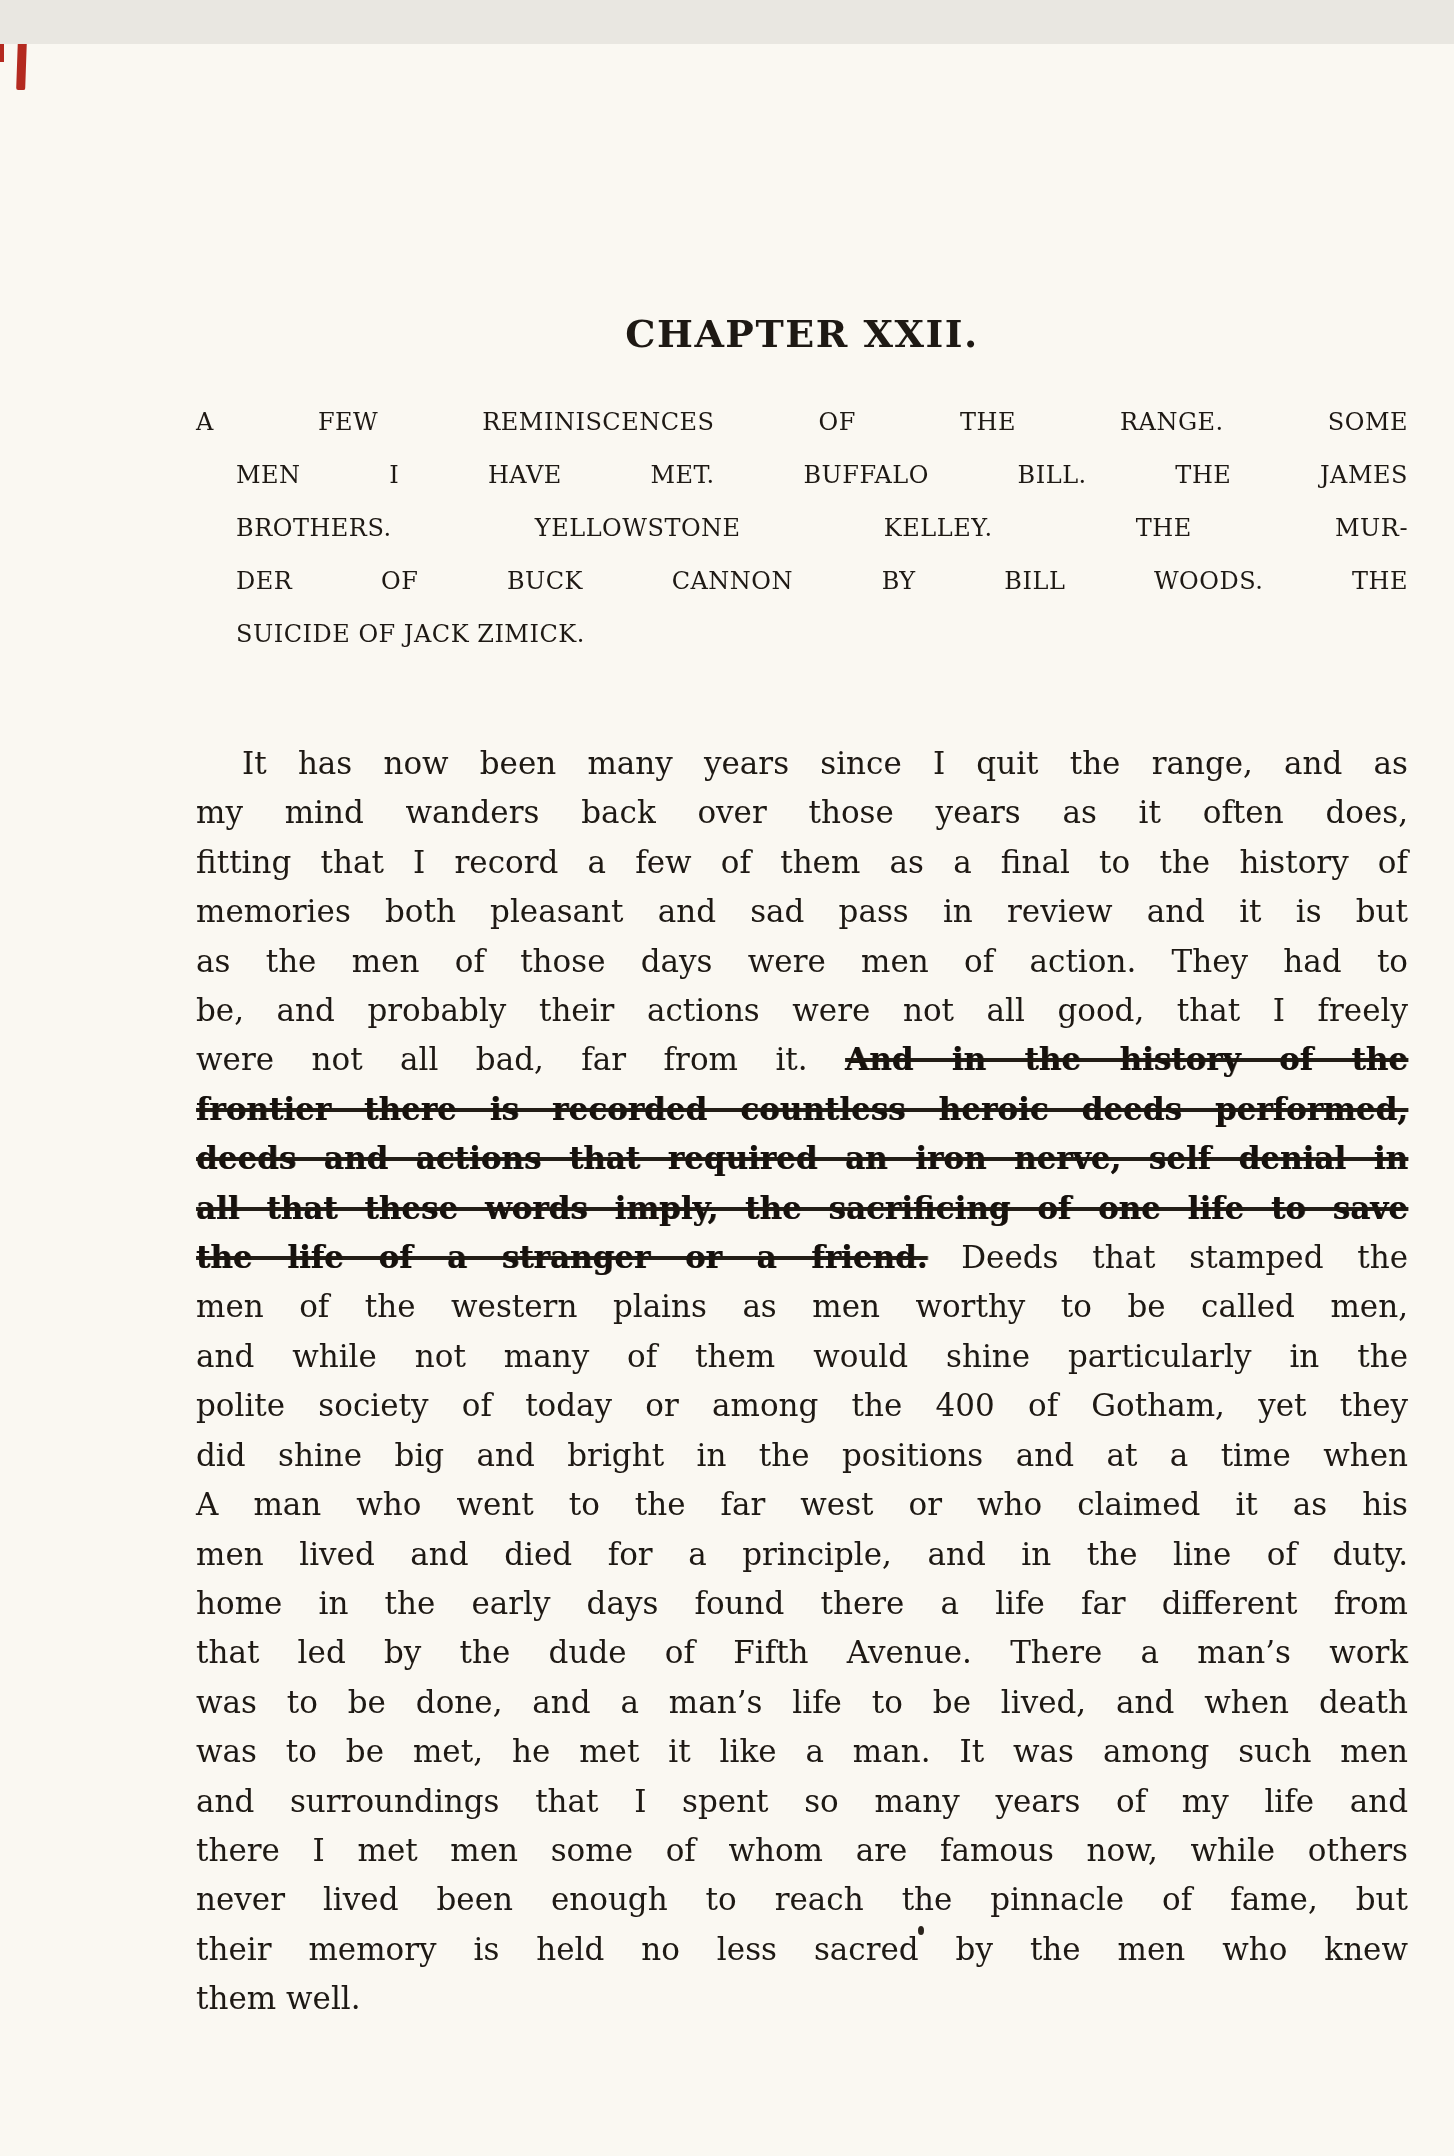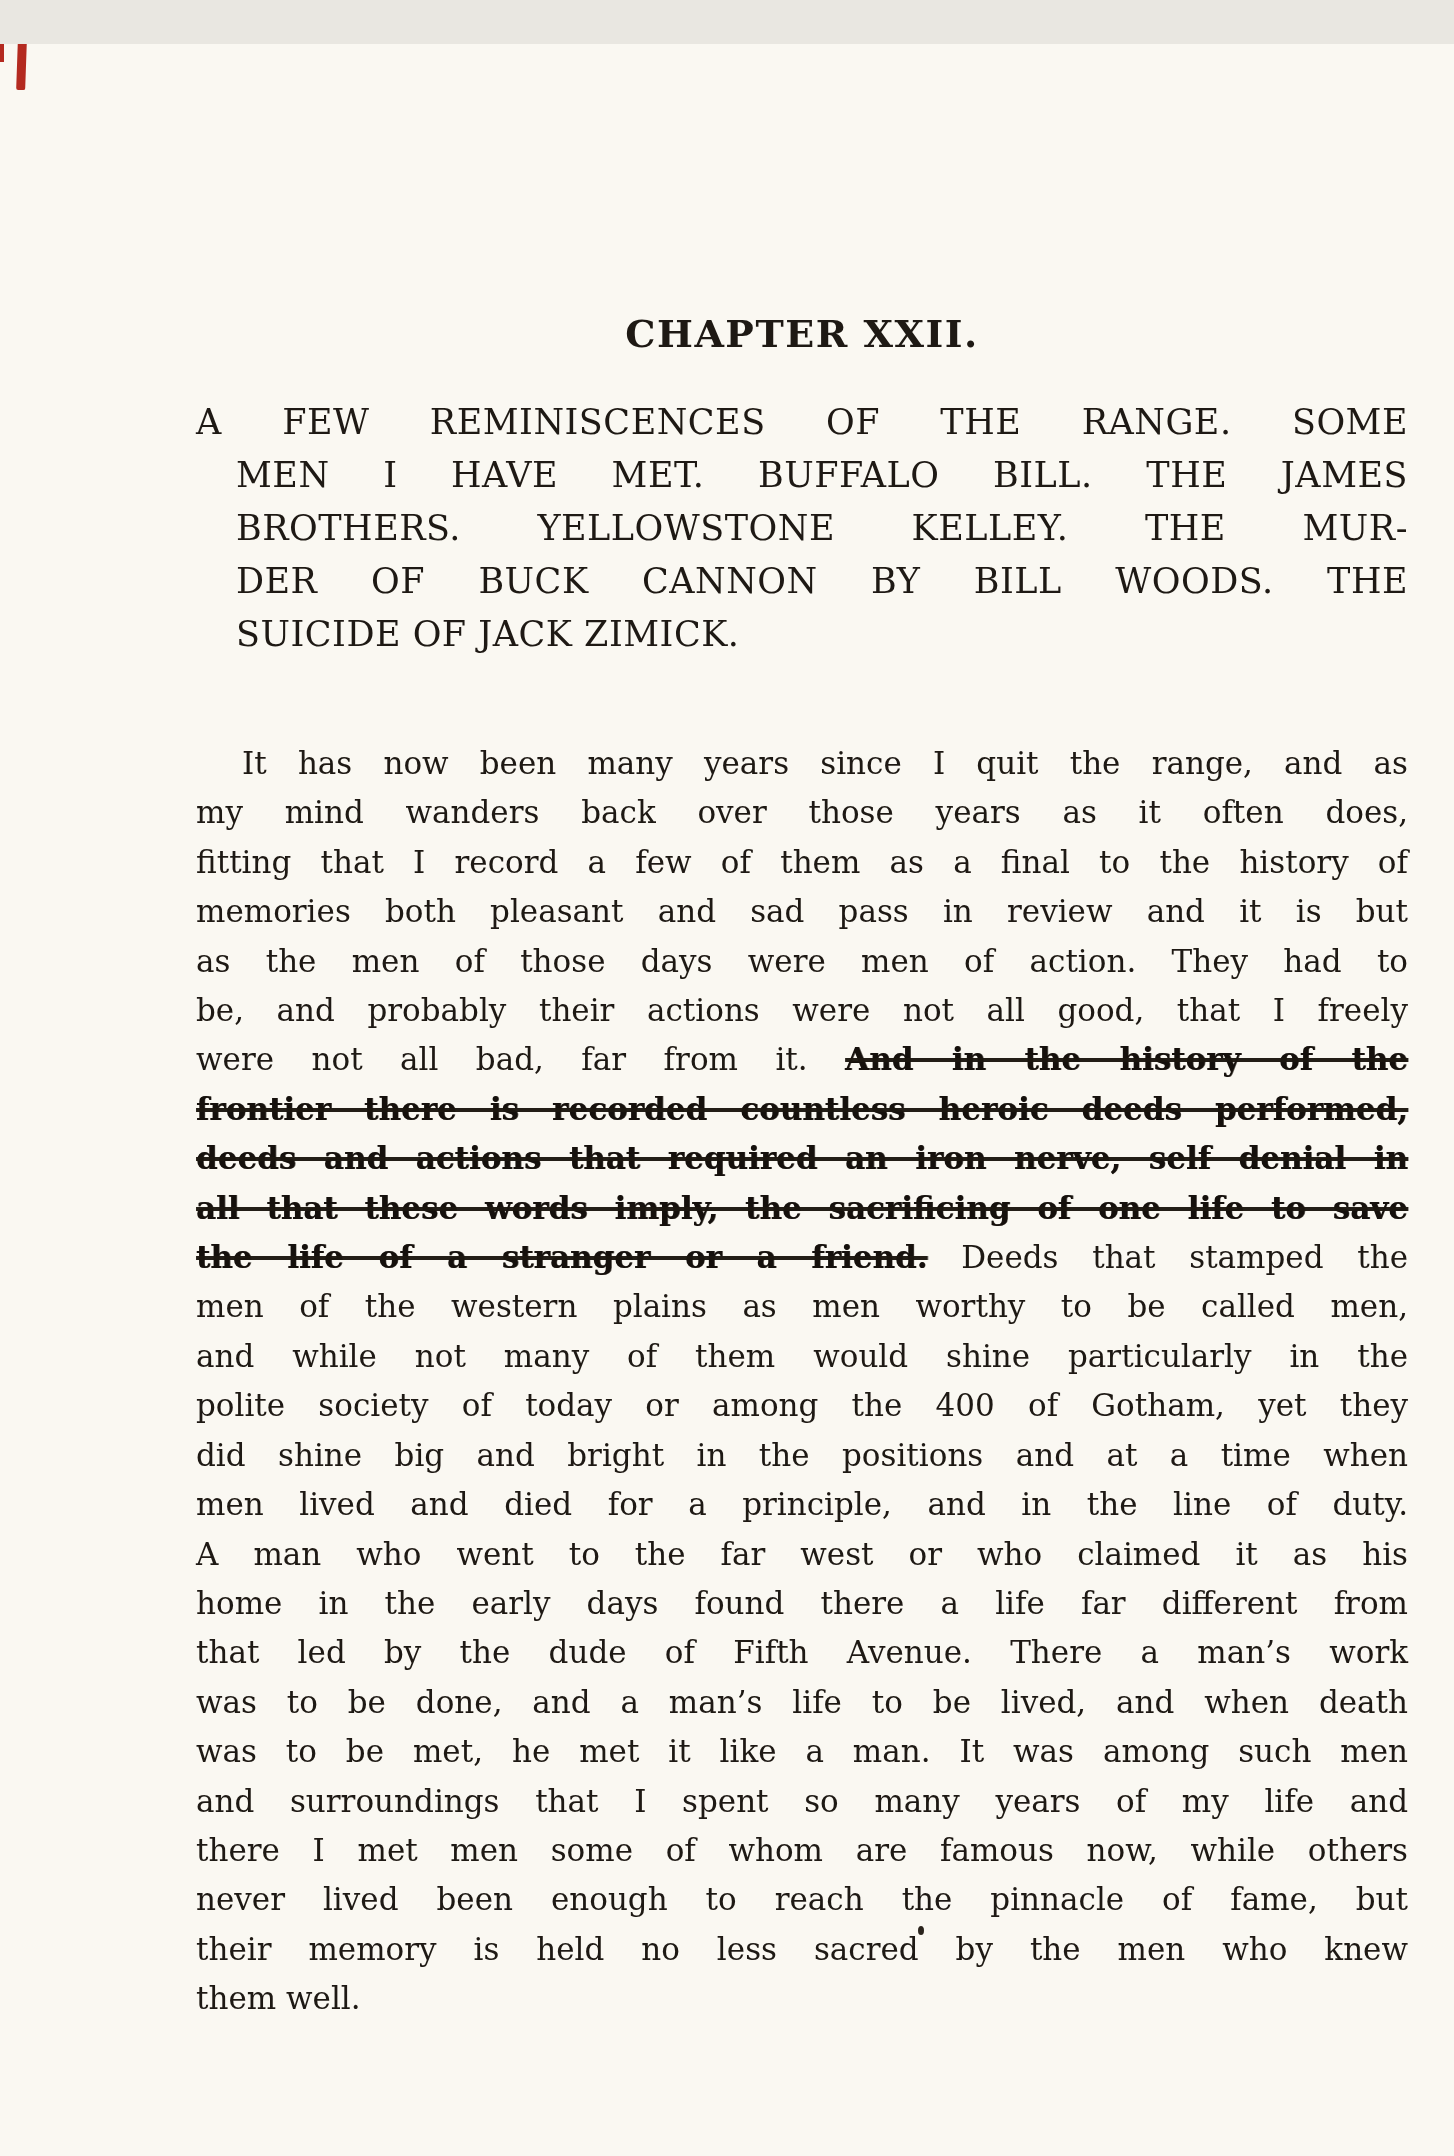--- a/index.html
+++ b/index.html
@@ -28,21 +28,21 @@
     margin-top: 268px;
     text-align: center;
     font-size: 38px;
     font-weight: bold;
     letter-spacing: 1.5px;
     line-height: 44px;
   }
 
   .subtitle {
     margin-top: 40px;
-    font-size: 35px;
+    font-size: 24px;
     line-height: 53px;
     letter-spacing: 0.5px;
   }
   .subtitle .sub-line {
     text-align: justify;
     text-align-last: justify;
     padding-left: 40px;
   }
   .subtitle .sub-line:first-child { padding-left: 0; }
   .subtitle .sub-line:last-child { text-align-last: left; }
@@ -121,22 +121,22 @@
         <div class="text-line"><span class="plain">be, and probably their actions were not all good, that I freely</span></div>
         <div class="text-line"><span class="plain">were not all bad, far from it. </span><span class="struck">And in the history of the</span></div>
         <div class="text-line"><span class="struck">frontier there is recorded countless heroic deeds performed,</span></div>
         <div class="text-line"><span class="struck">deeds and actions that required an iron nerve, self denial in</span></div>
         <div class="text-line"><span class="struck">all that these words imply, the sacrificing of one life to save</span></div>
         <div class="text-line"><span class="struck">the life of a stranger or a friend.</span><span class="plain"> Deeds that stamped the</span></div>
         <div class="text-line"><span class="plain">men of the western plains as men worthy to be called men,</span></div>
         <div class="text-line"><span class="plain">and while not many of them would shine particularly in the</span></div>
         <div class="text-line"><span class="plain">polite society of today or among the 400 of Gotham, yet they</span></div>
         <div class="text-line"><span class="plain">did shine big and bright in the positions and at a time when</span></div>
+        <div class="text-line"><span class="plain">A man who went to the far west or who claimed it as his</span></div>
         <div class="text-line"><span class="plain">men lived and died for a principle, and in the line of duty.</span></div>
-        <div class="text-line"><span class="plain">A man who went to the far west or who claimed it as his</span></div>
         <div class="text-line"><span class="plain">home in the early days found there a life far different from</span></div>
         <div class="text-line"><span class="plain">that led by the dude of Fifth Avenue. There a man’s work</span></div>
         <div class="text-line"><span class="plain">was to be done, and a man’s life to be lived, and when death</span></div>
         <div class="text-line"><span class="plain">was to be met, he met it like a man. It was among such men</span></div>
         <div class="text-line"><span class="plain">and surroundings that I spent so many years of my life and</span></div>
         <div class="text-line"><span class="plain">there I met men some of whom are famous now, while others</span></div>
         <div class="text-line"><span class="plain">never lived been enough to reach the pinnacle of fame, but</span></div>
         <div class="text-line"><span class="plain">their memory is held no less sacred by the men who knew</span></div>
         <div class="text-line"><span class="plain">them well.</span></div>
       </div>

